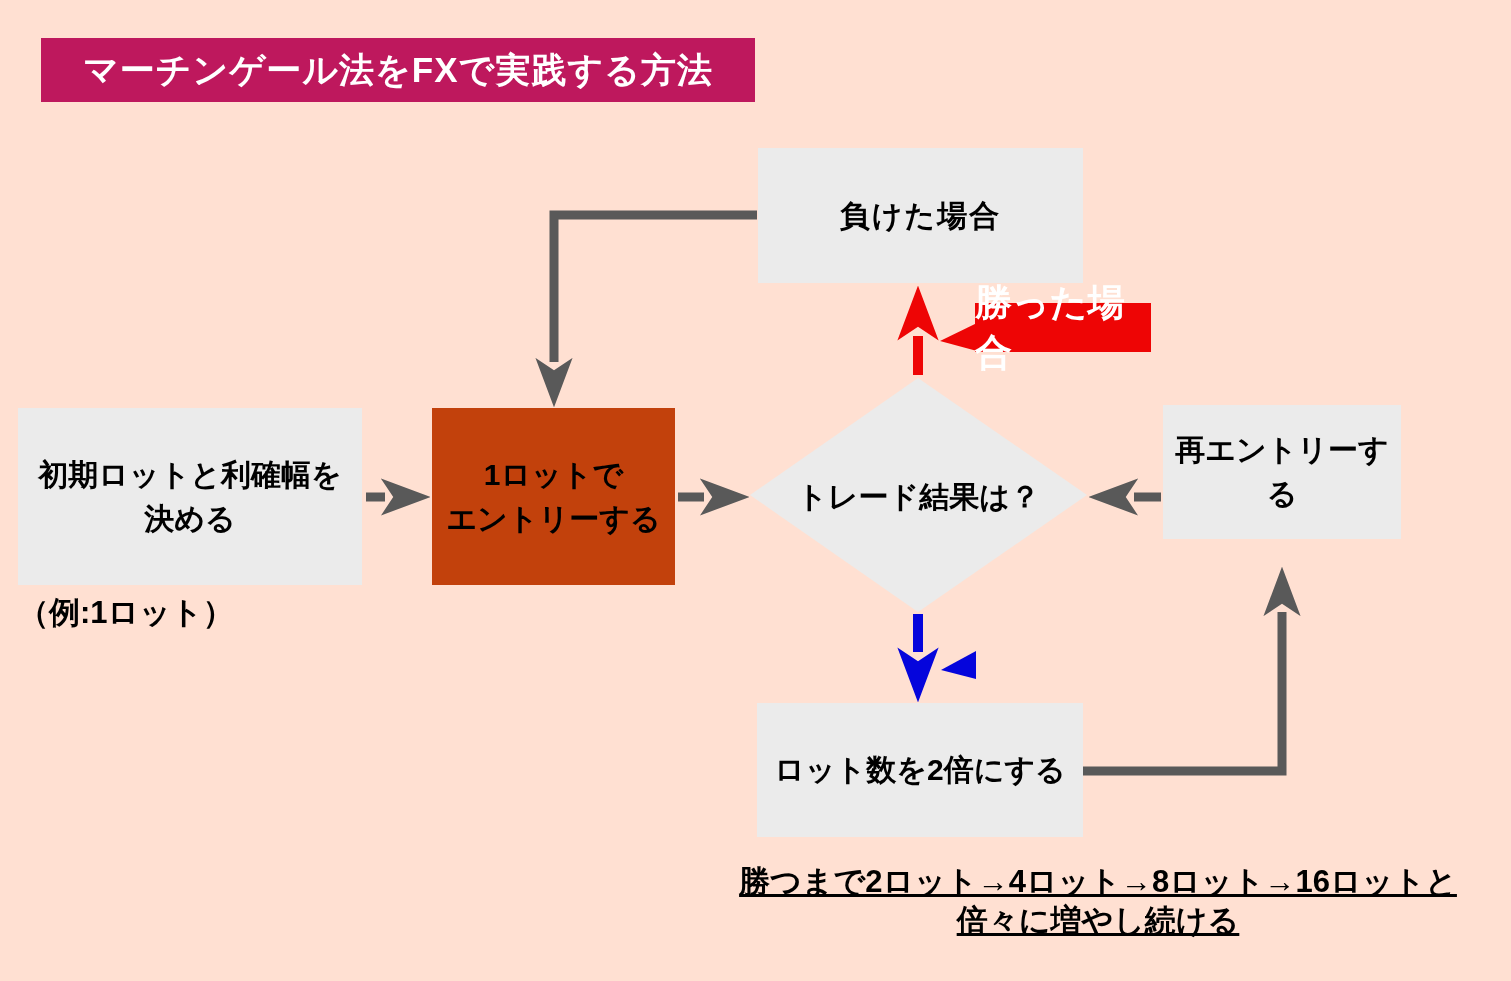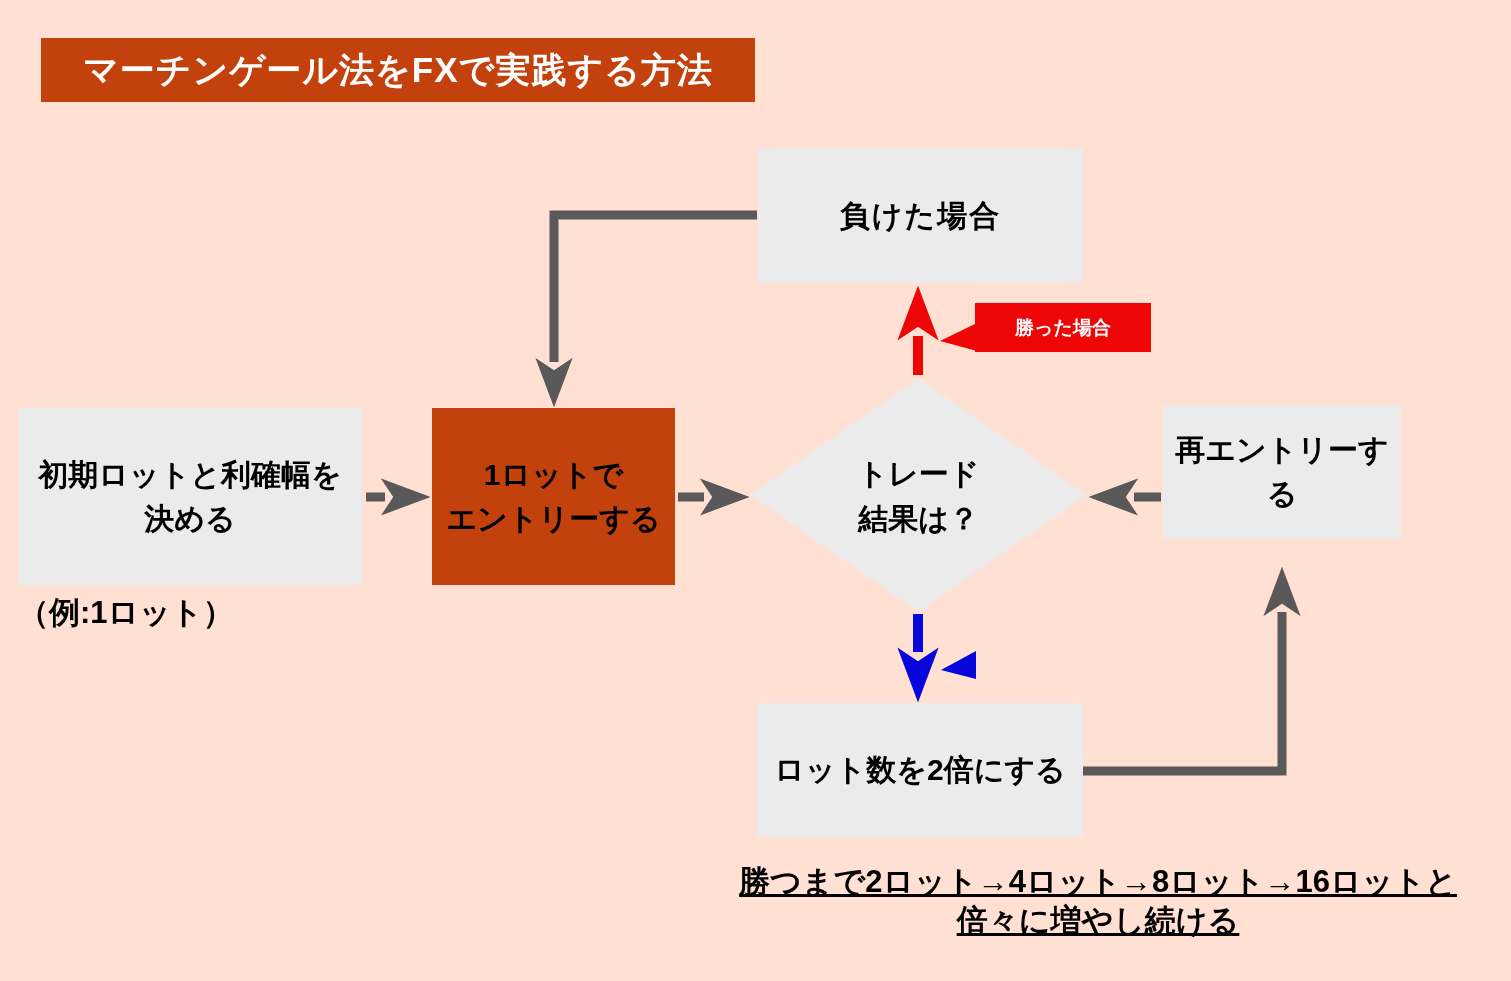--- a/index.html
+++ b/index.html
@@ -31,32 +31,32 @@
   }
   .node span { display: block; }
   #node-profit   { left: 758px;  top: 148px; width: 325px; height: 135px; letter-spacing: 2px; }
   #node-initial  { left: 18px;   top: 408px; width: 344px; height: 177px; }
   #node-entry    { left: 432px;  top: 408px; width: 243px; height: 177px; }
   #node-reentry  { left: 1163px; top: 405px; width: 238px; height: 134px; }
   #node-double   { left: 757px;  top: 703px; width: 326px; height: 134px; }
   .decision-text {
     position: absolute;
     left: 752px; top: 448px; width: 333px; height: 96px;
-    display: flex; flex-direction: column;
+    display: flex; flex-direction: row;
     align-items: center; justify-content: center;
     text-align: right;
     font-size: 30px;
     line-height: 45px;
     background: transparent;
   }
   .callout {
     position: absolute;
     display: flex; align-items: center; justify-content: center;
     color: #ffffff;
-    font-size: 19px;
+    font-size: 37px;
   }
   #callout-win  { left: 975px; top: 303px; width: 176px; height: 49px; }
   #callout-lose { left: 973px; top: 630px; width: 172px; height: 49px; }
   .note {
     position: absolute;
     left: 18px; top: 592px; width: 344px;
     text-align: left;
     font-size: 31px;
   }
   .footnote {
@@ -97,21 +97,21 @@
     <path class="conn" d="M757,215 L554,215 L554,362" marker-end="url(#head-gray)" style="stroke: rgb(89, 89, 89);"></path>
     <path class="conn" d="M1082,771 L1282,771 L1282,612" marker-end="url(#head-gray)" style="stroke: rgb(89, 89, 89);"></path>
 
     <path class="conn-branch" d="M918,375 L918,336" marker-end="url(#head-red)" style="stroke: rgb(238, 5, 5);"></path>
     <path class="conn-branch" d="M918,614 L918,652" marker-end="url(#head-blue)" style="stroke: rgb(5, 5, 220);"></path>
 
     <polygon points="977,323 940,341 977,351" style="fill: rgb(238, 5, 5);"></polygon>
     <polygon points="976,651 941,670 976,679" style="fill: rgb(5, 5, 220);"></polygon>
   </svg>
 
-  <div class="banner" style="background-color: #c2410c;">
+  <div class="banner" style="background-color: #be185d;">
     <span>マーチンゲール法をFXで実践する方法</span>
   </div>
 
   <div class="node" id="node-profit" style="background-color: rgb(235, 235, 235);">
     <span>負けた場合</span>
   </div>
 
   <div class="node" id="node-initial" style="background-color: rgb(235, 235, 235);">
     <span>初期ロットと利確幅を</span>
     <span>決める</span>

